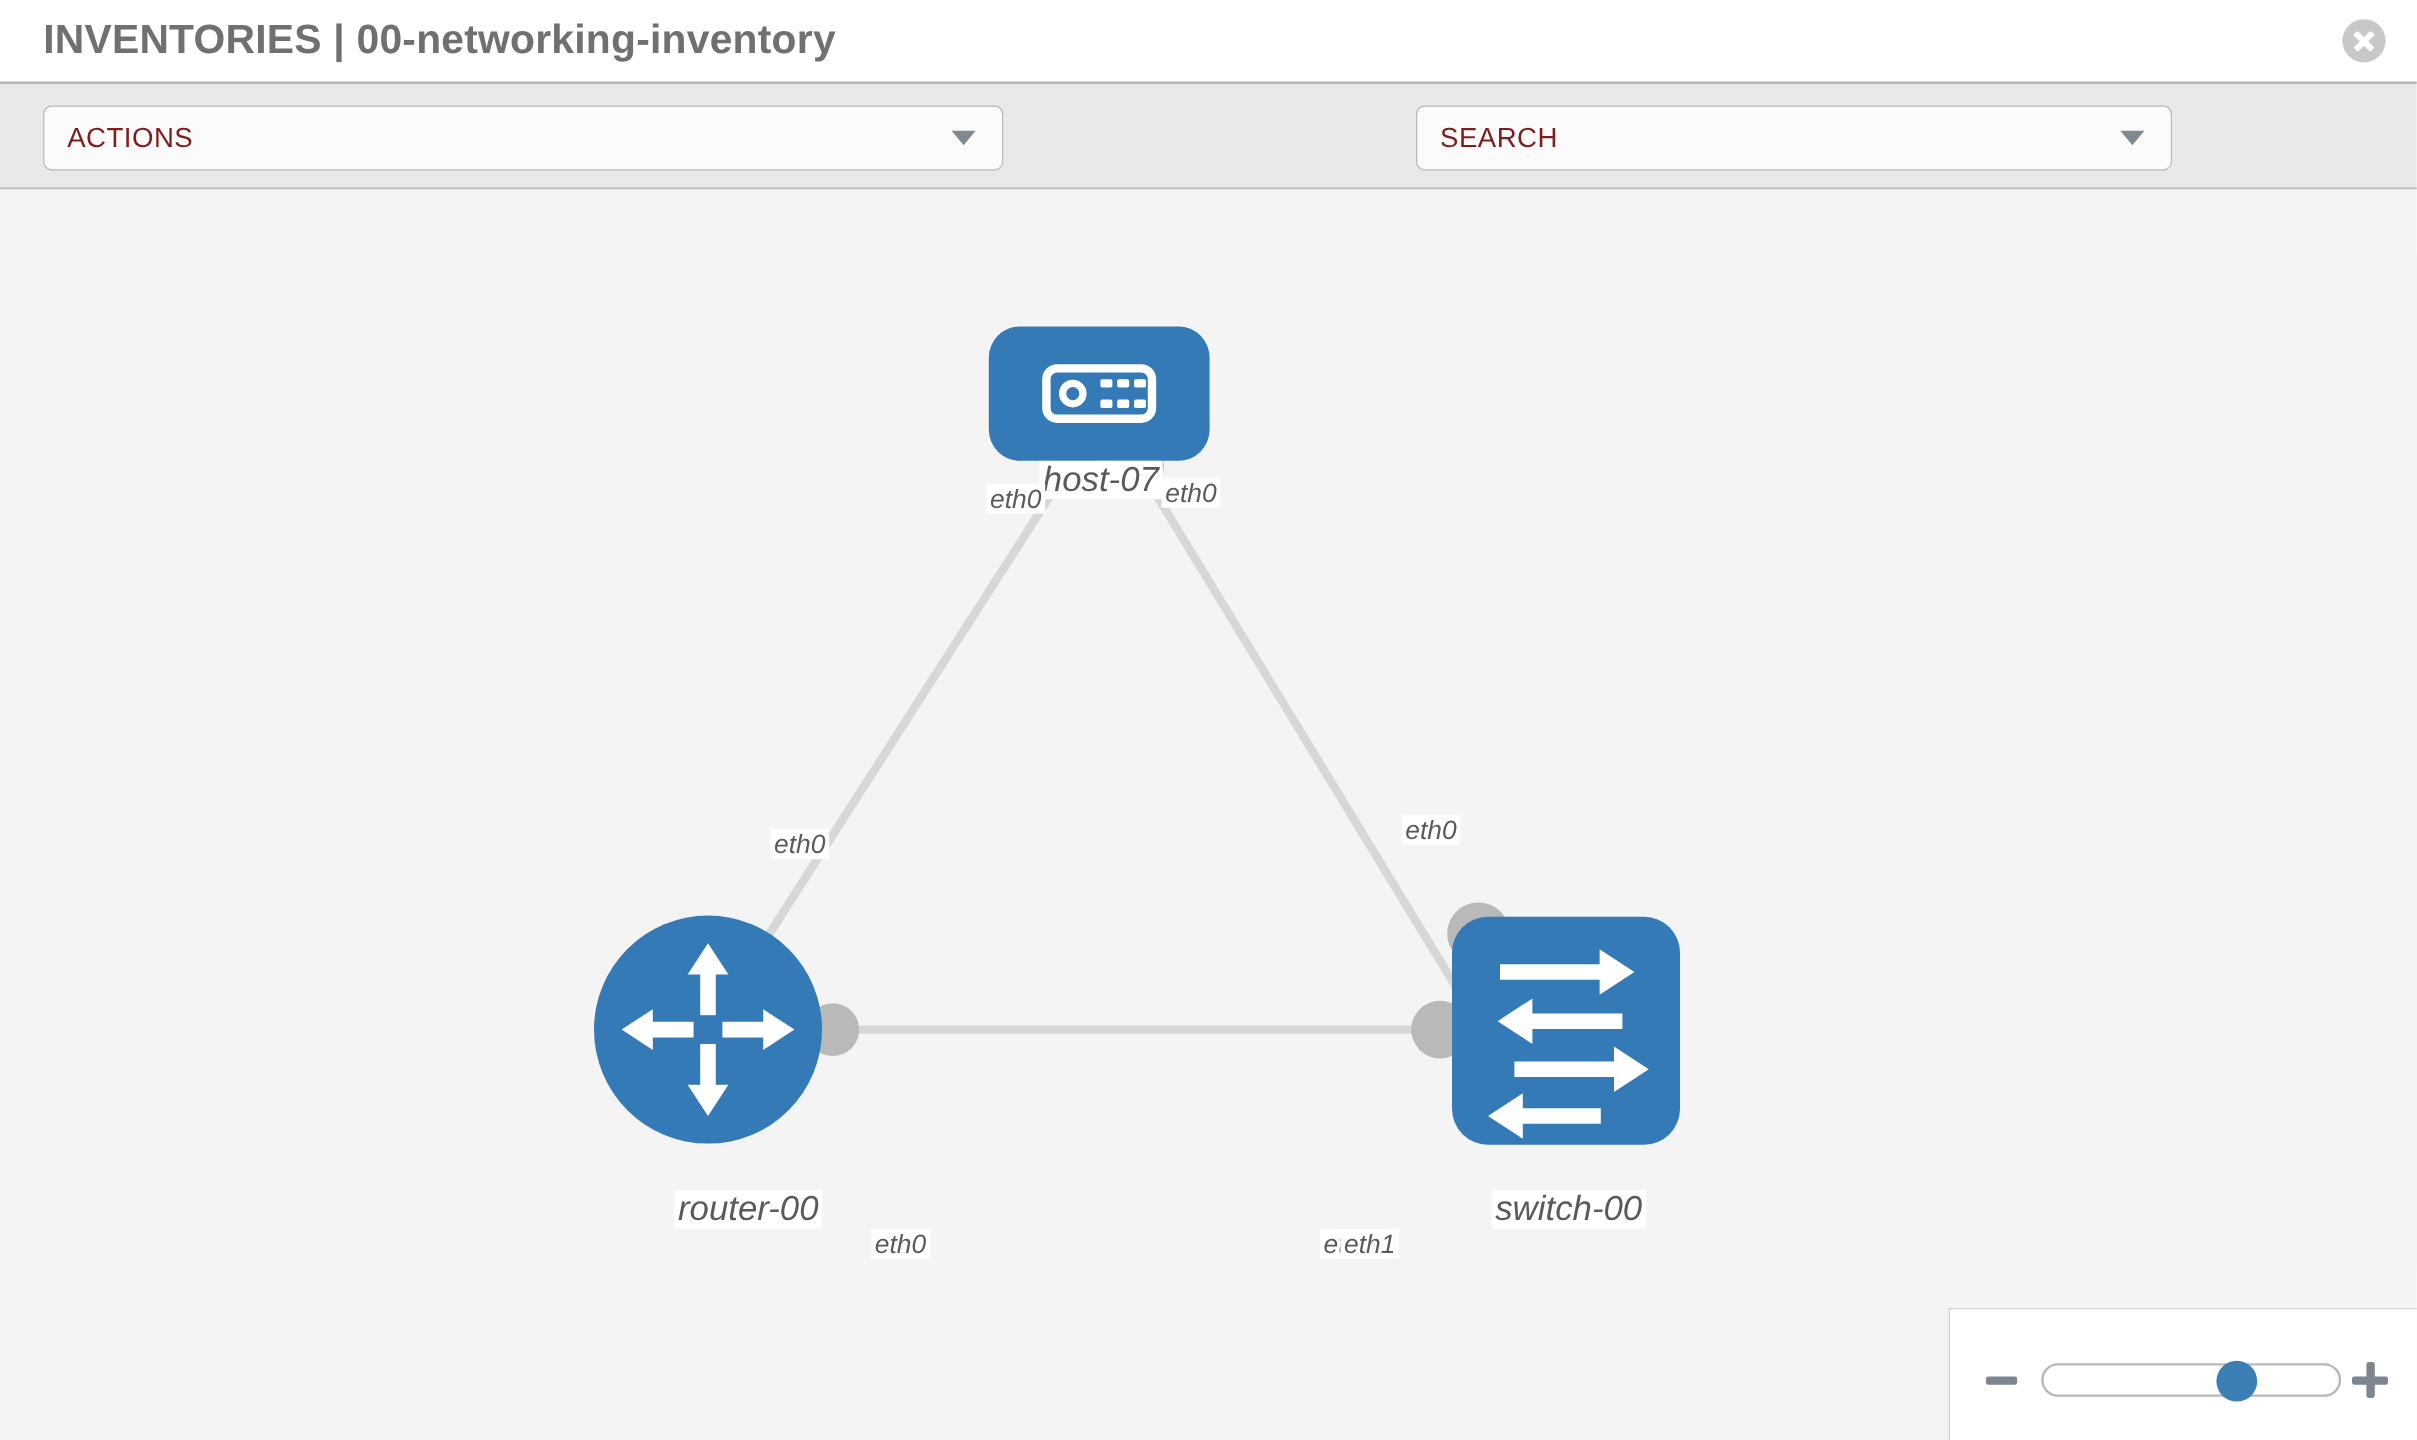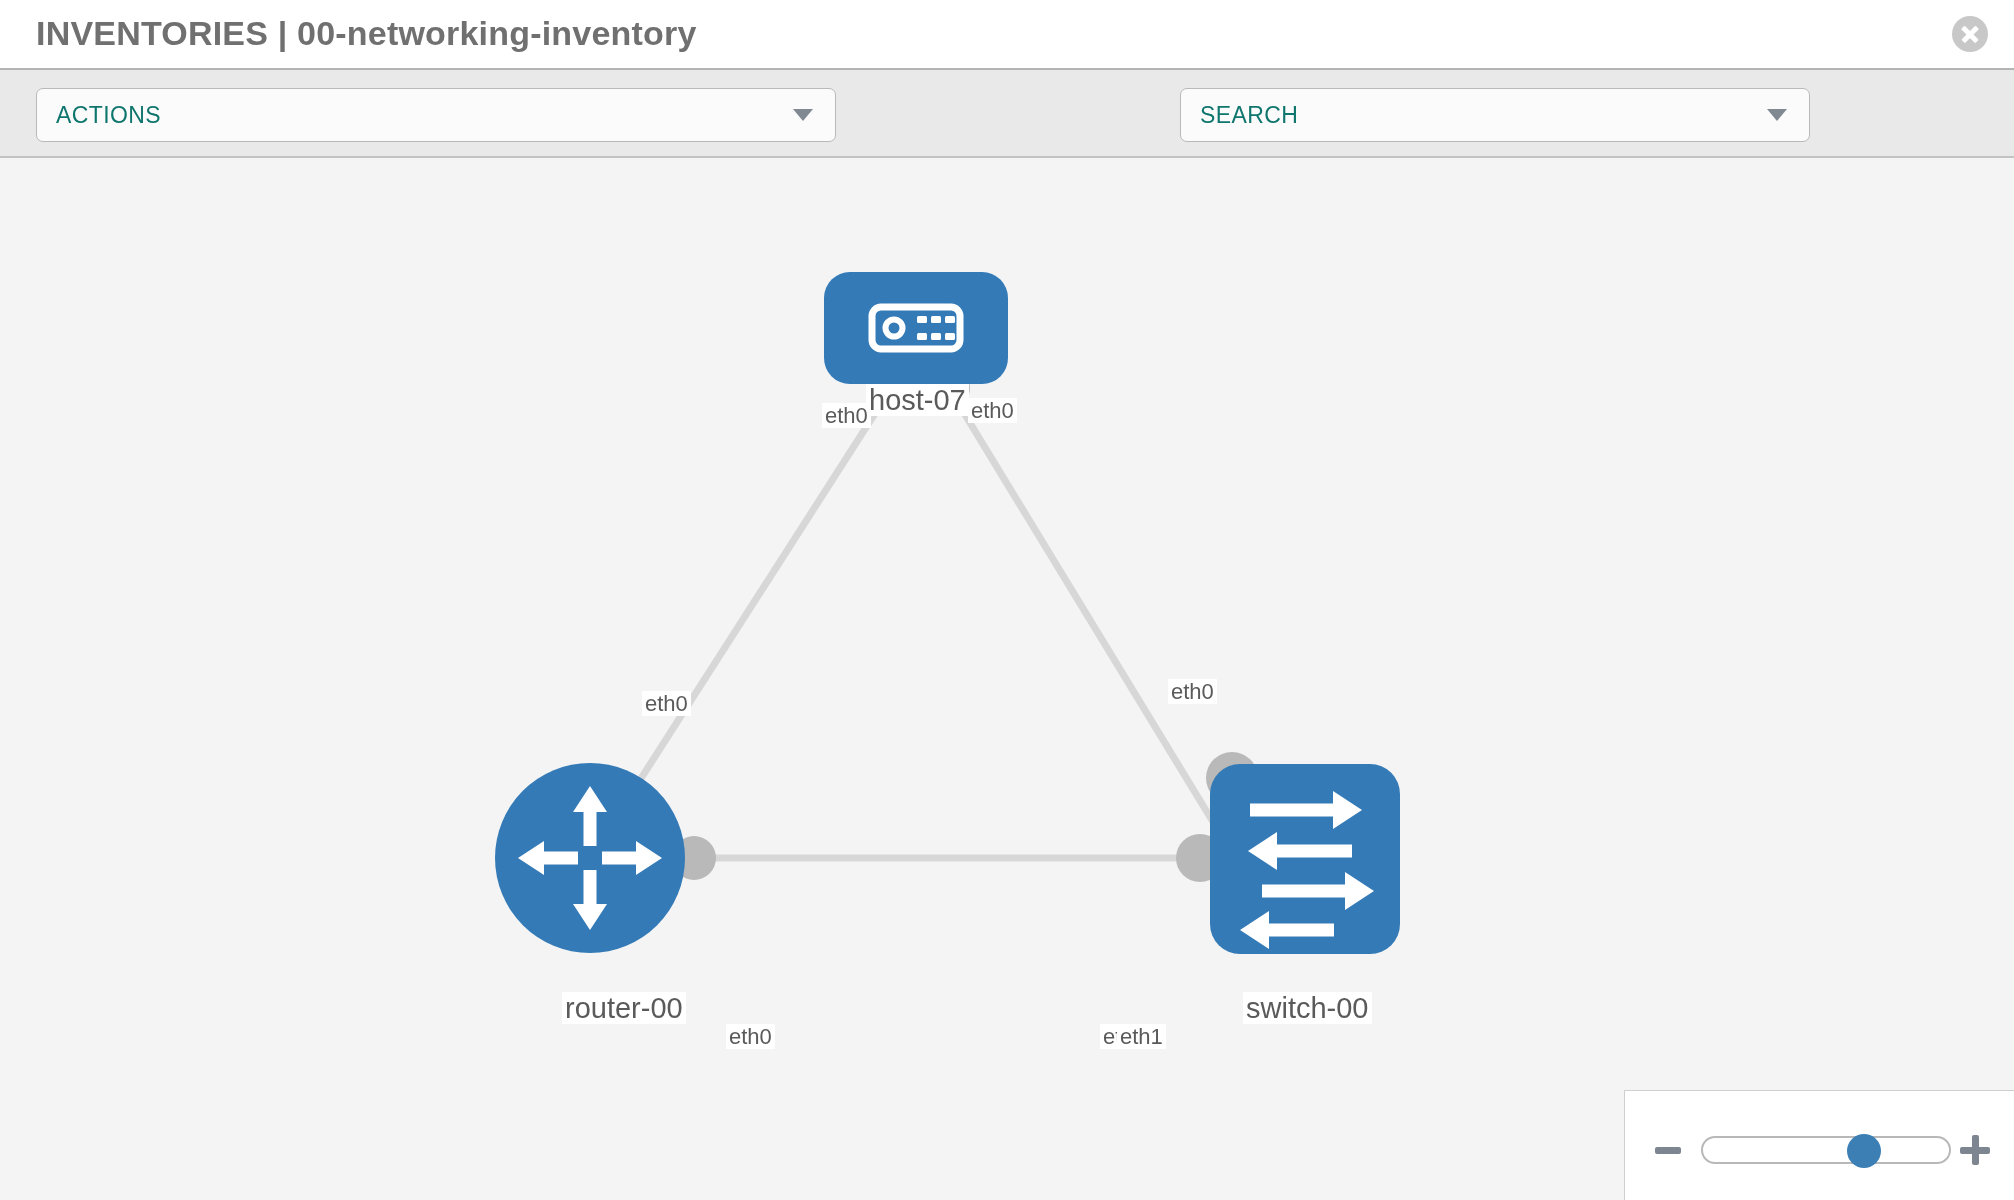--- a/index.html
+++ b/index.html
@@ -45,21 +45,21 @@
   .combo {
     position: absolute; top: 18px; height: 54px;
     background: #fbfbfb;
     border: 1.5px solid #b9b9b9;
     border-radius: 7px;
   }
   #actions-select { left: 36px; width: 800px; }
   #search-select  { left: 1180px; width: 630px; }
   .combo .combo-text {
     position: absolute; left: 19px; top: 50%; transform: translateY(-50%);
-    font-size: 23px; color: #0f766e; letter-spacing: 0.4px;
+    font-size: 23px; color: #7f1d1d; letter-spacing: 0.4px;
     white-space: nowrap;
   }
   .combo .caret {
     position: absolute; right: 22px; top: 50%; transform: translateY(-50%);
     width: 0; height: 0;
     border-left: 10px solid transparent;
     border-right: 10px solid transparent;
     border-top: 12px solid #808892;
   }
   .tool-icon {
@@ -78,20 +78,21 @@
   }
   #topology-svg { position: absolute; left: 0; top: 0; }
 
   
   .lbl {
     position: absolute;
     background: #ffffff;
     color: #5a5a5a;
     white-space: nowrap;
     line-height: 1.05;
+    font-style: italic;
   }
   .node-label { font-size: 29px; padding: 1px 3px; }
   .edge-label { font-size: 22px; padding: 1px 3px; }
 
   
   #zoom-panel {
     position: absolute; right: 0; bottom: 0;
     width: 390px; height: 110px;
     background: #ffffff;
     border-top: 1.5px solid #cfcfcf;

